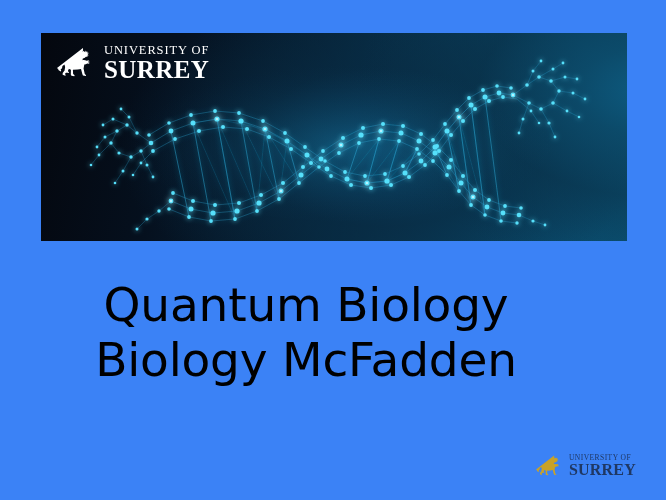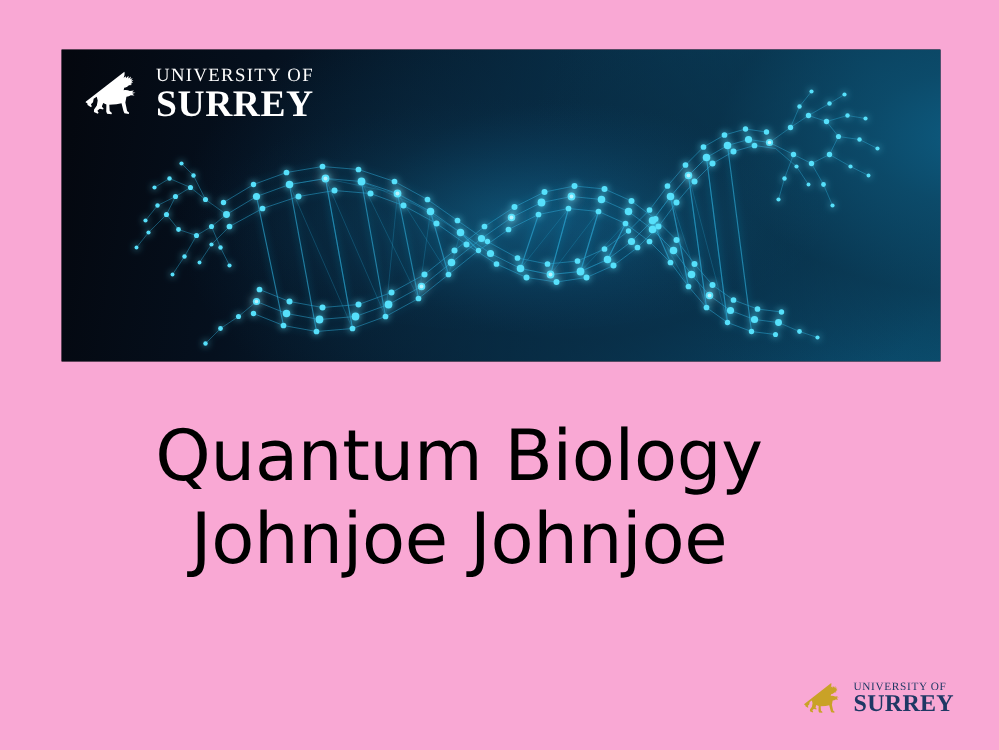--- a/index.html
+++ b/index.html
@@ -14,21 +14,21 @@
     overflow: hidden;
     font-family: "Liberation Sans", sans-serif;
   }
 
   
   .slide {
     position: absolute;
     left: 0; top: 0;
     width: 666px;
     height: 500px;
-    background: #f9a8d4;
+    background: #3b82f6;
   }
 
   
   .banner {
     position: absolute;
     left: 41px;
     top: 33px;
     width: 586px;
     height: 208px;
     overflow: hidden;
@@ -449,21 +449,21 @@
       </svg>
       <div class="wordmark">
         <span class="w-top">UNIVERSITY OF</span>
         <span class="w-bot">SURREY</span>
       </div>
     </div>
   </div>
 
   <div class="title-block">
     <div class="title-line">Quantum Biology</div>
-    <div class="title-line">Johnjoe Johnjoe</div>
+    <div class="title-line">Biology McFadden</div>
   </div>
 
   <div class="footer-logo">
     <svg class="stag-gold" viewBox="0 0 64 64">
       <g fill="#c9a227">
         <path d="M41.5 7.8c.5 2.4.2 4.6-.9 6.3l2.6-1.7-.1 2.3 2.9-2.6-.3 2.7 2.9-2.1-.9 2.9 2.6-1.3-1.6 2.8 2.4-.6-2.3 2.4 2.2.2-3.1 1.7 1.7 1-3.3.3c-1.4 1.5-3.1 2.4-5 2.7l-.6 2.6c2.6-.4 4.8-.1 6.6.8l4.4-.5-2 1.9 3.6.6-3.4 1.1 2.4 1.7-4-.2c-1.3.9-2.8 1.4-4.6 1.5l-1.2 6.3 1.9 9.1 2.2 1.8-.5 1.3-4.6-.8-1-2.5-2.1-8.1-5.3 1.1-7.7.4.4 6.6 2.4 2.2-.5 1.3-4.7-.5-.9-2.3.2-7.5-3.5-1.6-2.5 4.9-3.6 3.2 1.3 2.3-.9 1-4.1-1.9.1-2.5 3-4.3.9-5.5-1-3.9-3.3 2.2-.7 3.7-2.2 2.1.9 2.1-.8 1-3.7-2.3-.3-1.9-3.7-2-3.6 1.3-1.3 1.5 1.5 1.2-1.2 1.6 1.3c.3-1.1 1-1.9 2.2-2.4l2.2 1.8 1.5-1.4 1.4 2.1 9.2 2.9 6-1.3 1.3-4.4c-2.1-.6-3.7-1.9-4.9-3.9l-3.3-.4 1.8-1.1-3.2-1.4 2.2-.4-2.5-2.2 2.5.3-2-2.6 2.4 1-1.3-3 2.5 1.9-.5-3 2.7 2.4.1-2.5 2.3 1.9c-.8-1.9-.8-4.2.1-6.8z"></path>
         <path d="M18.6 40.2l-1.1 4.8 1.8 1.9-.6 1.2-4.3-1.1-.5-2.4 1.6-4.6z"></path>
       </g>
     </svg>
     <div class="wordmark">

